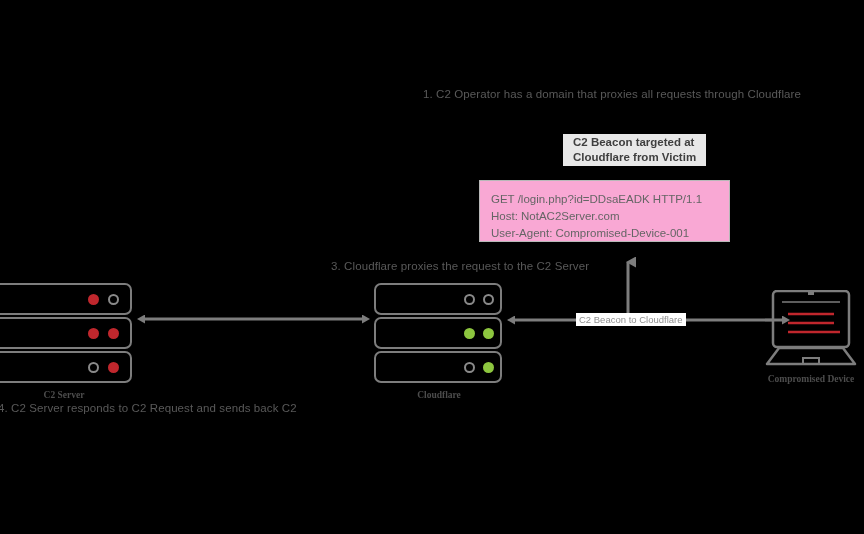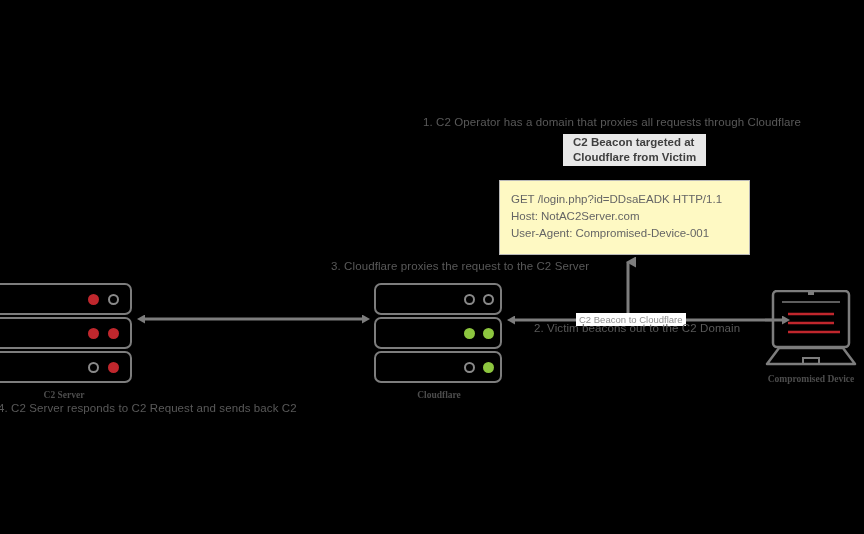--- a/index.html
+++ b/index.html
@@ -64,25 +64,25 @@
   }
   .arrow-label.small {
     font-size: 9.5px;
     line-height: 11px;
     color: #8f8f8f;
   }
 
   
   #http-box {
     position: absolute;
-    left: 499px;
+    left: 479px;
     top: 180px;
     width: 251px;
-    height: 75px;
-    background: #fef9c3;
+    height: 62px;
+    background: #f9a8d4;
     border: 1px solid #b8b8b8;
     box-sizing: border-box;
   }
   #http-box .line {
     color: #656565;
     font-size: 11.5px;
     line-height: 17px;
     font-family: "Liberation Sans", sans-serif;
     white-space: nowrap;
     padding-left: 11px;
@@ -115,21 +115,21 @@
   #laptop { position: absolute; left: 762px; top: 290px; }
 
   
   #arrows { position: absolute; left: 0; top: 0; }
 </style>
 </head>
 <body>
 
 <div id="canvas">
 
-  <div class="step-text" style="left:423px; top:116px;">1. C2 Operator has a domain that proxies all requests through Cloudflare</div>
+  <div class="step-text" style="left:423px; top:88px;">1. C2 Operator has a domain that proxies all requests through Cloudflare</div>
 
   <div class="callout" style="left:563px; top:134px;">
     <div>C2 Beacon targeted at</div>
     <div>Cloudflare from Victim</div>
   </div>
 
   <div id="http-box">
     <div class="line">GET /login.php?id=DDsaEADK HTTP/1.1</div>
     <div class="line">Host: NotAC2Server.com</div>
     <div class="line">User-Agent: Compromised-Device-001</div>
@@ -153,21 +153,20 @@
     <line x1="145" y1="319" x2="362" y2="319" stroke="#7d7d7d" stroke-width="3" marker-start="url(#ah-left)" marker-end="url(#ah-right)"></line>
 
     <line x1="515" y1="320" x2="782" y2="320" stroke="#7d7d7d" stroke-width="3" marker-start="url(#ah-left)" marker-end="url(#ah-right)"></line>
 
     <line x1="628" y1="318" x2="628" y2="262" stroke="#7d7d7d" stroke-width="3" marker-end="url(#ah-up)"></line>
   </svg>
 
 
   <div class="arrow-label small" style="left:576px; top:313px;">C2 Beacon to Cloudflare</div>
 
-  <div class="step-text" style="left:534px; top:322px;">2. Victim beacons out to the C2 Domain</div>
 
   <div class="rack" style="left:-6px; top:283px; width:140px; height:100px;">
     <div class="rack-unit" style="left:0; top:0;   width:138px; height:32px;">
       <div class="led red" style="left:92px; top:9px;"></div>
       <div class="led off" style="left:112px; top:9px;"></div>
     </div>
     <div class="rack-unit" style="left:0; top:34px; width:138px; height:32px;">
       <div class="led red" style="left:92px; top:9px;"></div>
       <div class="led red" style="left:112px; top:9px;"></div>
     </div>

